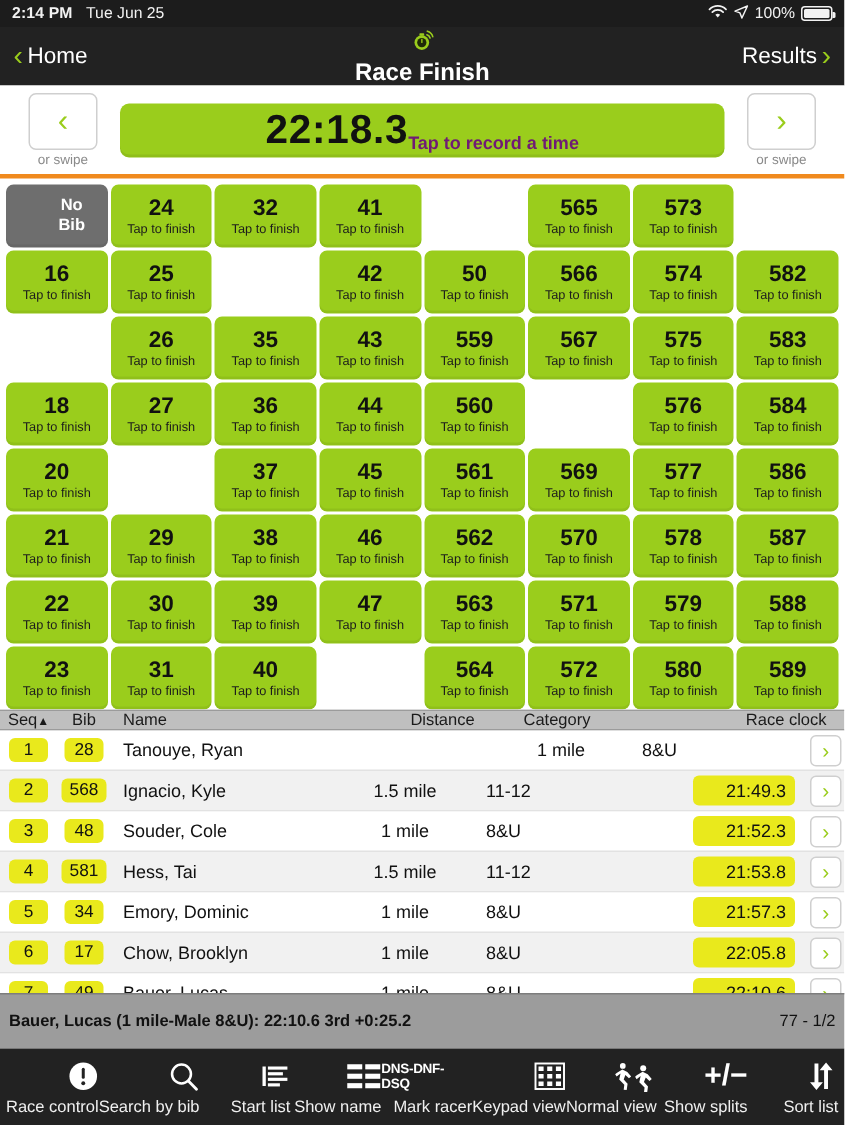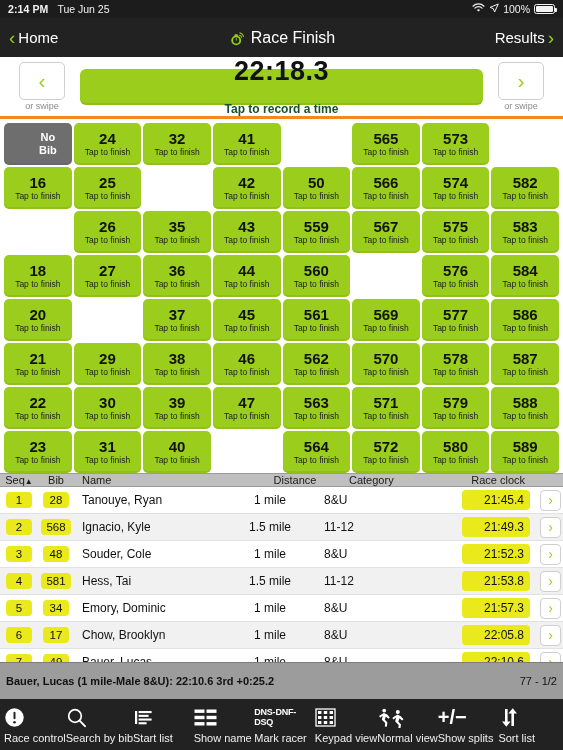--- a/index.html
+++ b/index.html
@@ -35,45 +35,45 @@
   .navbar {
     height: 39px; background: #222222; color: #ffffff;
     display: flex; align-items: center; padding: 0 9px; flex: 0 0 39px;
     position: relative;
   }
   .nav-btn { display: flex; align-items: center; gap: 3px; font-size: 15px; cursor: pointer; }
   .nav-btn.right { margin-left: auto; }
   .chev { color: #9ACD1C; font-size: 19px; font-weight: 300; line-height: 1; }
   .nav-title {
     position: absolute; left: 0; right: 0; text-align: center;
-    font-size: 16px; font-weight: 400; pointer-events: none;
-    display: flex; align-items: center; justify-content: center; gap: 5px;
+    font-size: 16px; font-weight: 700; pointer-events: none;
+    display: flex; align-items: center; justify-content: center; gap: 5px; flex-direction: column;
   }
   .logo-ico { display: inline-block; width: 18px; height: 18px; }
 
   
   .timerbar {
     flex: 0 0 62px; background: #ffffff; display: flex; align-items: center;
     padding: 0 16px; gap: 12px; border-bottom: 3px solid #F08A1E;
     position: relative;
   }
   .swipe-col { width: 52px; display: flex; flex-direction: column; align-items: center; gap: 1px; }
   .swipe-box {
     width: 46px; height: 38px; border: 1px solid #cfcfcf; border-radius: 5px;
     background: #fff; display: flex; align-items: center; justify-content: center;
     color: #9ACD1C; font-size: 21px; font-weight: 300; cursor: pointer;
   }
   .swipe-lbl { font-size: 9px; color: #8a8a8a; }
   .bigtimer {
     flex: 1; height: 36px; background: #9ACD1C; border-radius: 6px;
-    display: flex; flex-direction: column; align-items: center; justify-content: center;
+    display: flex; flex-direction: row; align-items: center; justify-content: center;
     cursor: pointer; box-shadow: inset 0 -2px 0 rgba(0,0,0,.07);
   }
   .bt-time { font-size: 27px; font-weight: bold; color: #111; line-height: 1.0; letter-spacing: .5px; }
-  .bt-sub { font-size: 12px; font-weight: bold; color: #14532d; margin-top: 17px; }
+  .bt-sub { font-size: 12px; font-weight: bold; color: #701a75; margin-top: 17px; }
 
   
   .grid {
     flex: 0 0 347px; background: #fff; padding: 4px 4px 0 4px;
     display: grid; grid-template-columns: repeat(8, 1fr);
     grid-auto-rows: 42px; gap: 2px 2px; align-content: start;
   }
   .tile {
     border-radius: 5px; background: #9ACD1C; display: flex; flex-direction: column;
     align-items: center; justify-content: center; cursor: pointer;
@@ -97,21 +97,21 @@
     border-bottom: 1px solid #e2e2e2; cursor: pointer; background: #fff;
   }
   .trow.alt { background: #f1f1f1; }
   .c-seq { width: 38px; text-align: center; flex: 0 0 38px; }
   .c-bib { width: 36px; text-align: center; flex: 0 0 36px; }
   .c-name { flex: 1 1 auto; padding-left: 8px; }
   .c-dist { width: 108px; flex: 0 0 108px; text-align: center; }
   .c-cat { width: 110px; flex: 0 0 110px; text-align: left; }
   .c-clock { width: 104px; flex: 0 0 104px; text-align: right; padding-right: 8px; }
   .c-arrow { width: 25px; flex: 0 0 25px; display: flex; align-items: center; justify-content: center; }
-  .thead .c-clock { padding-right: 38px; }
+  .thead .c-clock { padding-right: 12px; }
   .pill {
     display: inline-block; min-width: 26px; padding: 2px 5px; border-radius: 4px;
     background: #E9E91C; font-size: 11.5px; color: #111; font-weight: 500;
   }
   .clockpill {
     display: inline-block; background: #E9E91C; border-radius: 4px;
     padding: 3px 6px 3px 22px; font-size: 12px; color: #111;
   }
   .arrowbox {
     width: 21px; height: 21px; border: 1px solid #cfcfcf; border-radius: 4px;
@@ -127,21 +127,21 @@
     border-top: 1px solid #7d7d7d;
   }
   .sm-right { margin-left: auto; font-weight: normal; }
 
   
   .toolbar {
     flex: 0 0 51px; background: #222222; display: flex; align-items: center;
     justify-content: space-around; padding: 0 4px;
   }
   .tb-item {
-    display: flex; flex-direction: column; align-items: flex-start; justify-content: center;
+    display: flex; flex-direction: column; align-items: flex-end; justify-content: center;
     gap: 3px; cursor: pointer; width: 68px;
   }
   .tb-ico { height: 23px; display: flex; align-items: center; justify-content: center; color: #fff; }
   .tb-lbl { font-size: 11px; color: #f0f0f0; white-space: nowrap; }
   .dnstxt { font-size: 9px; font-weight: bold; color: #fff; letter-spacing: -.2px; }
   .pmtxt { font-size: 20px; font-weight: bold; color: #fff; line-height: 1; }
 </style>
 </head>
 <body>
 
@@ -462,21 +462,20 @@
       <div class="c-cat">Category</div>
       <div class="c-clock">Race clock</div>
     </div>
     <div id="tbody">
         <div class="trow">
           <div class="c-seq"><span class="pill">1</span></div>
           <div class="c-bib"><span class="pill">28</span></div>
           <div class="c-name">Tanouye, Ryan</div>
           <div class="c-dist">1 mile</div>
           <div class="c-cat">8&amp;U</div>
-          <div class="c-clock"><span class="clockpill">21:45.4</span></div>
           <div class="c-arrow">
             <span class="arrowbox">›</span>
           </div>
         </div>
         <div class="trow alt">
           <div class="c-seq"><span class="pill">2</span></div>
           <div class="c-bib"><span class="pill">568</span></div>
           <div class="c-name">Ignacio, Kyle</div>
           <div class="c-dist">1.5 mile</div>
           <div class="c-cat">11-12</div>

